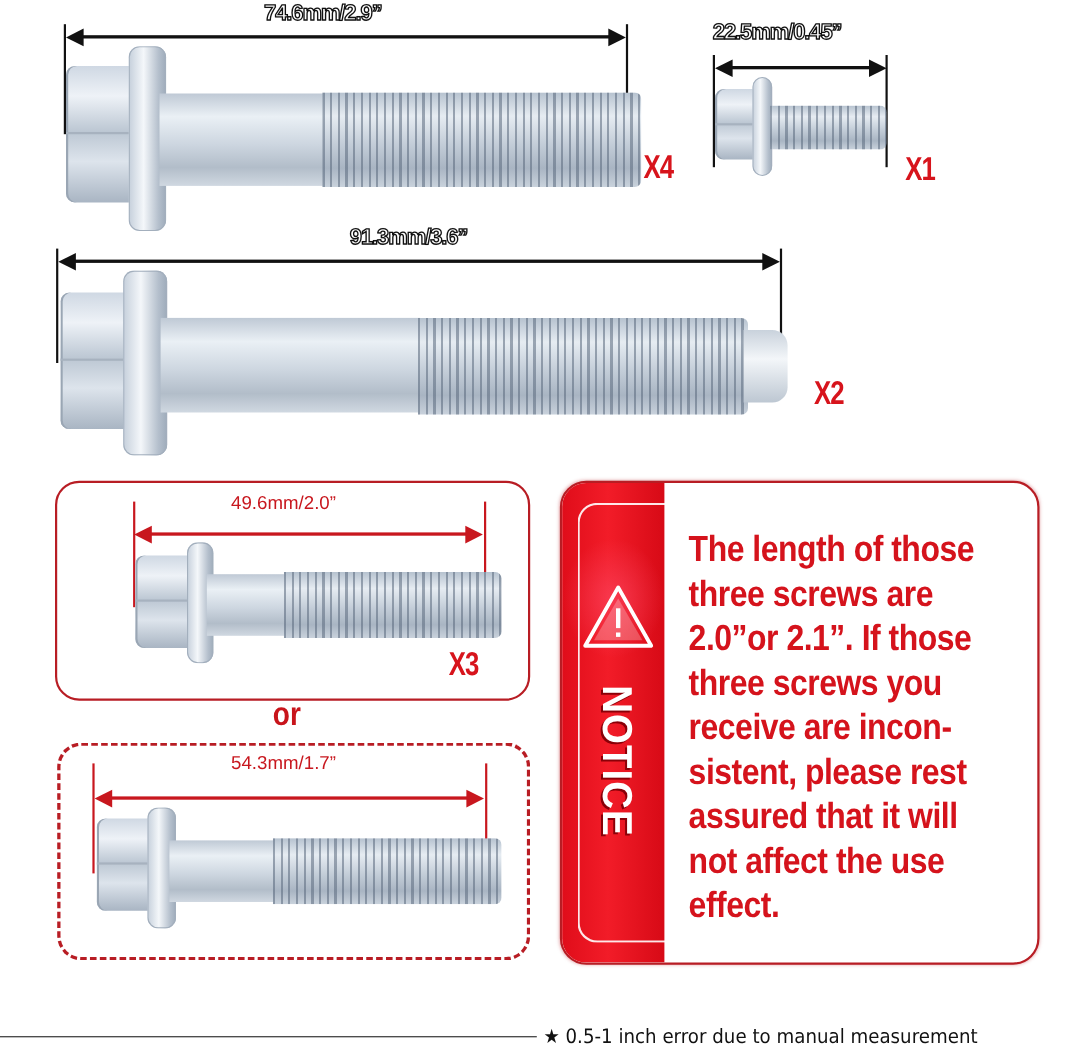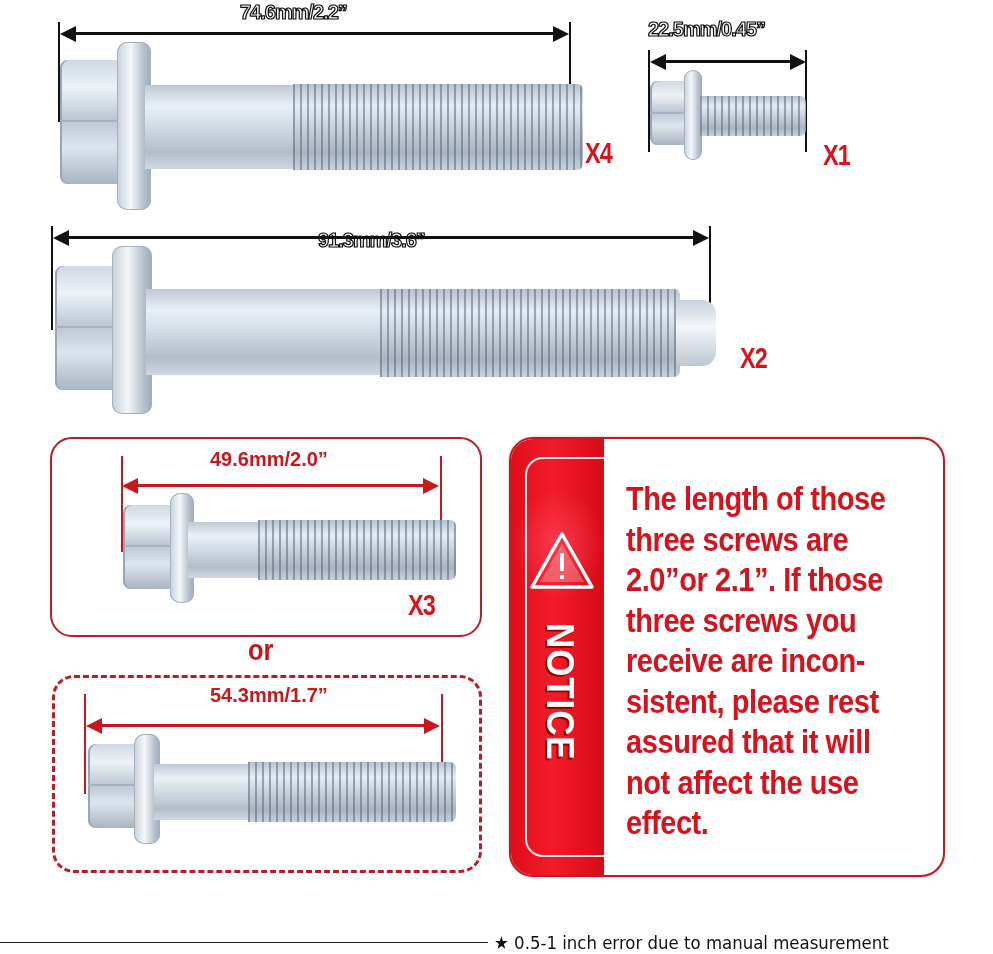--- a/index.html
+++ b/index.html
@@ -6,22 +6,22 @@
   body { width:993px; height:954px; position:relative; overflow:hidden; font-family:"Liberation Sans", sans-serif; }
 
   
   .dim-black {
     position:absolute; font-family:"Liberation Sans", sans-serif; font-weight:bold;
     font-size:20px; color:#ffffff; letter-spacing:-1px;
     -webkit-text-stroke:1.2px #111; text-shadow:0 0 1px #000;
     white-space:nowrap;
   }
   .dim-red {
-    position:absolute; font-family:"Liberation Sans", sans-serif; font-weight:bold;
-    font-size:20px; color:#c8171e; white-space:nowrap;
+    position:absolute; font-family:"Liberation Sans", sans-serif; font-weight:normal;
+    font-size:17px; color:#c8171e; white-space:nowrap;
   }
   .qty {
     position:absolute; font-family:"Liberation Sans", sans-serif; font-weight:bold;
     font-size:30px; color:#d7141c; transform:scaleX(0.78); transform-origin:left top;
     letter-spacing:-1px; white-space:nowrap;
   }
 
   
   .arrow-line { position:absolute; height:3px; background:#111; }
   .arrow-line.red { background:#c8171e; height:3px; }
@@ -111,21 +111,21 @@
   .foot-text {
     position:absolute; left:494px; top:932px;
     font-family:"DejaVu Sans", sans-serif; font-size:18px; color:#111; white-space:nowrap;
     transform:scaleX(0.92); transform-origin:left top;
   }
 </style>
 </head>
 <body>
 
 <div>
-  <div class="dim-black" style="left:240px; top:1px;">74.6mm/2.2”</div>
+  <div class="dim-black" style="left:240px; top:1px;">74.6mm/2.9”</div>
   <div class="tick" style="left:58px; top:22px; height:100px;"></div>
   <div class="tick" style="left:569px; top:22px; height:102px;"></div>
   <div class="arrow-line" style="left:70px; top:32px; width:488px;"></div>
   <div class="ah-l" style="left:60px; top:26px;"></div>
   <div class="ah-r" style="left:553px; top:26px;"></div>
   <div class="bolt">
     <div class="head" style="left:60px; top:60px; width:70px; height:124px;"></div>
     <div class="flange" style="left:117px; top:42px; width:34px; height:168px;"></div>
     <div class="shank" style="left:145px; top:85px; width:150px; height:84px;"></div>
     <div class="thread" style="left:293px; top:84px; width:290px; height:86px;"></div>
@@ -142,21 +142,21 @@
   <div class="ah-r" style="left:790px; top:54px;"></div>
   <div class="bolt">
     <div class="head" style="left:650px; top:81px; width:40px; height:64px;"></div>
     <div class="flange" style="left:684px; top:70px; width:18px; height:90px;"></div>
     <div class="thread" style="left:700px; top:96px; width:106px; height:40px;"></div>
   </div>
   <div class="qty" style="left:823px; top:138px;">X1</div>
 </div>
 
 <div>
-  <div class="dim-black" style="left:318px; top:205px;margin-top:24px;">91.3mm/3.6”</div>
+  <div class="dim-black" style="left:318px; top:205px;">91.3mm/3.6”</div>
   <div class="tick" style="left:51px; top:226px; height:104px;"></div>
   <div class="tick" style="left:709px; top:226px; height:104px;"></div>
   <div class="arrow-line" style="left:62px; top:236px; width:638px;"></div>
   <div class="ah-l" style="left:53px; top:230px;"></div>
   <div class="ah-r" style="left:693px; top:230px;"></div>
   <div class="bolt">
     <div class="head" style="left:55px; top:266px; width:72px; height:124px;"></div>
     <div class="flange" style="left:112px; top:246px; width:40px; height:168px;"></div>
     <div class="shank" style="left:146px; top:289px; width:236px; height:86px;"></div>
     <div class="thread" style="left:380px; top:289px; width:300px; height:88px;"></div>

